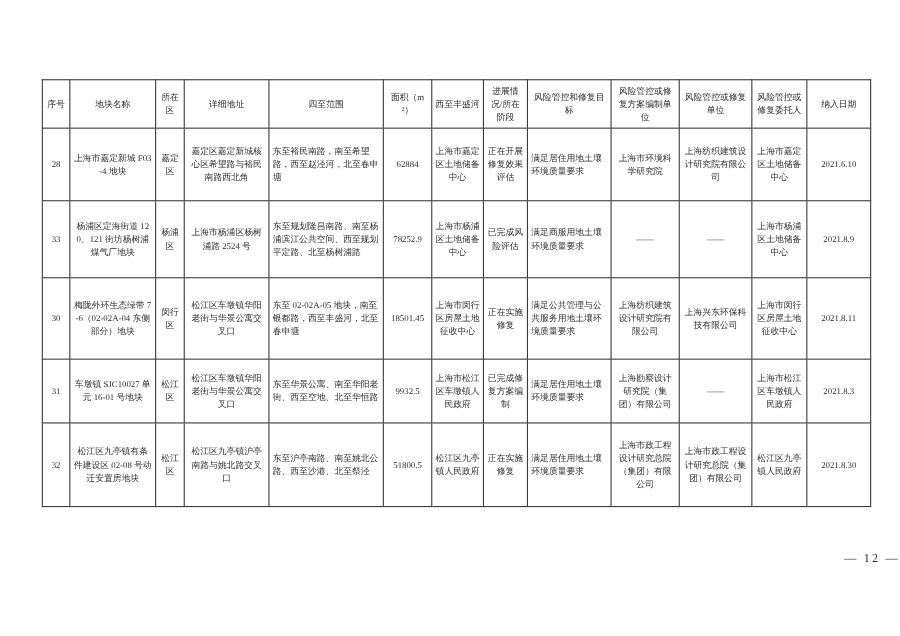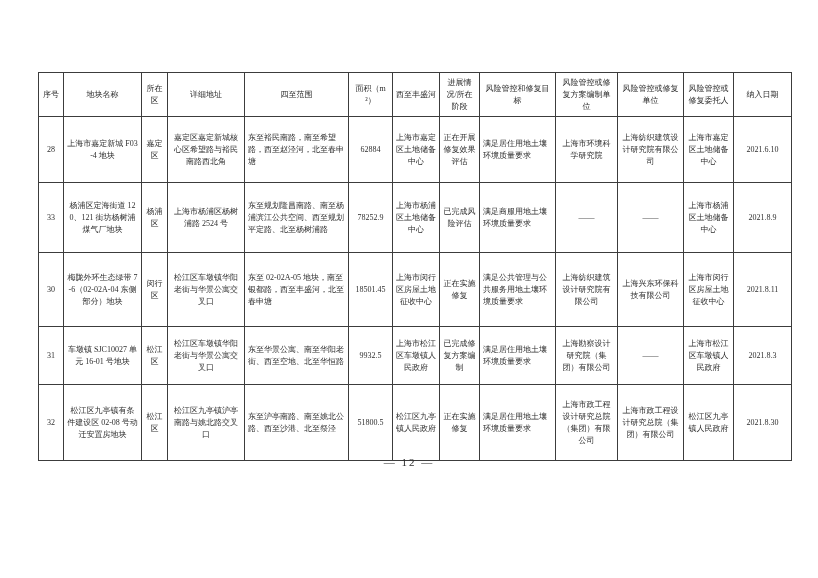--- a/index.html
+++ b/index.html
@@ -38,23 +38,23 @@
   .doc-table th {
     font-size: 8px;
     color: #2a2a2a;
   }
   .doc-table td.cell-left {
     text-align: left;
   }
   .footer-pagenum {
     position: absolute;
     left: 0;
-    top: 456px;
+    top: 502px;
     width: 100%;
-    text-align: center;
+    text-align: right;
     font-size: 11px;
     letter-spacing: 2px;
     color: #2e2e2e;
   }
 </style>
 </head>
 <body>
 
 <div class="page">
 

